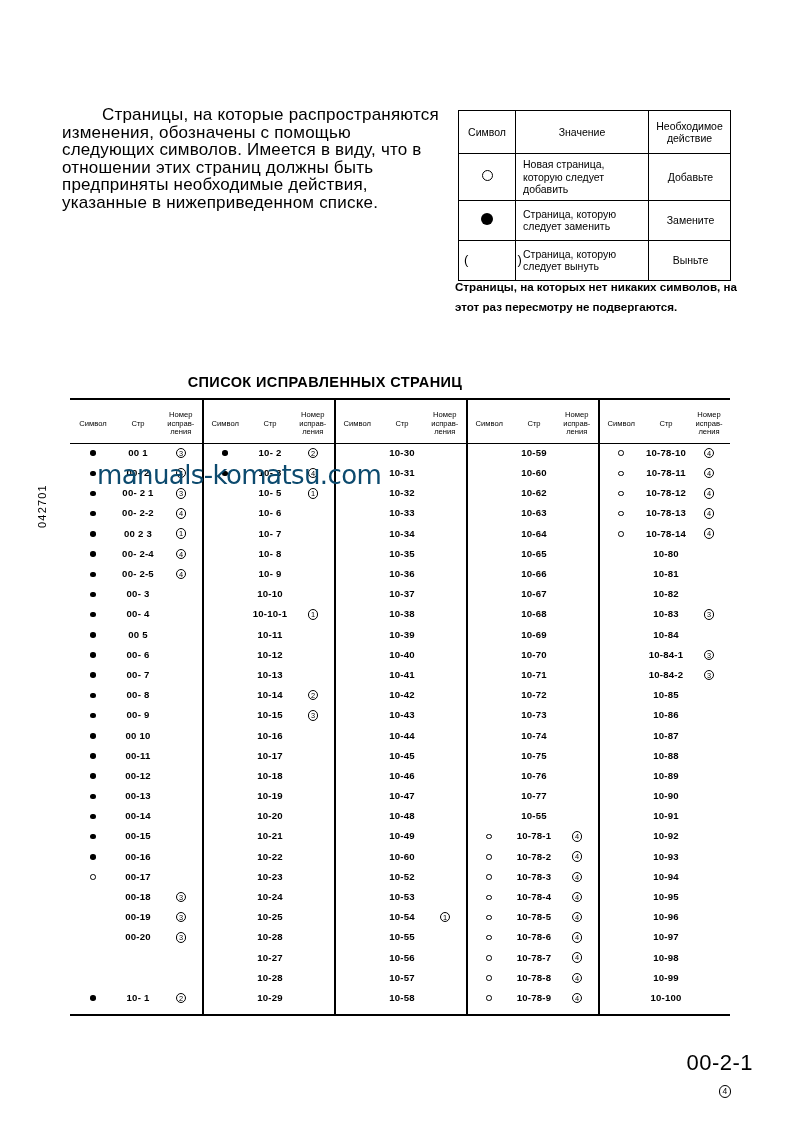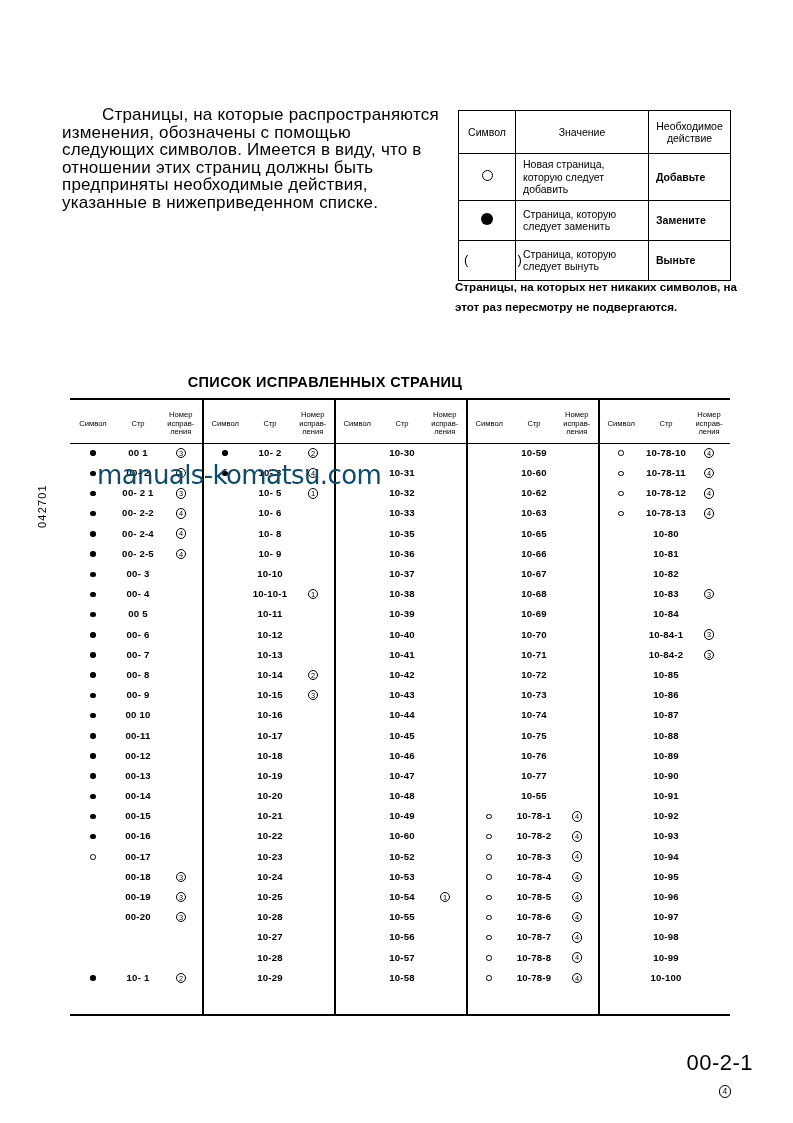--- a/index.html
+++ b/index.html
@@ -46,21 +46,21 @@
     padding: 4px 5px;
     vertical-align: middle;
   }
   #legend-table thead td { text-align: center; height: 34px; }
   .lg-col-sym  { width: 57px; }
   .lg-col-mean { width: 133px; }
   .lg-col-act  { width: 82px; }
   #legend-table tbody tr { height: 40px; margin-top: 26px; }
   #legend-table tbody td.sym-cell { text-align: center; }
   #legend-table tbody td.mean-cell { text-align: left; padding-left: 7px; }
-  #legend-table tbody td.act-cell  { text-align: left; padding-left: 7px; font-weight: bold; }
+  #legend-table tbody td.act-cell  { text-align: center; padding-left: 7px; }
 
   .sym-open {
     display: inline-block;
     width: 11px; height: 11px;
     border: 1.6px solid #000;
     border-radius: 50%;
     box-sizing: border-box;
   }
   .sym-filled {
     display: inline-block;
@@ -399,20 +399,37 @@
         <td class="cell-rev"></td>
         <td class="cell-sym"></td>
         <td class="cell-pg">10-63</td>
         <td class="cell-rev"></td>
         <td class="cell-sym"><span class="mini-open"></span></td>
         <td class="cell-pg">10-78-13</td>
         <td class="cell-rev"><span class="rev-circle">4</span></td>
       </tr>
       <tr>
         <td class="cell-sym"><span class="mini-filled"></span></td>
+        <td class="cell-pg">00  2 3</td>
+        <td class="cell-rev"><span class="rev-circle">1</span></td>
+        <td class="cell-sym"></td>
+        <td class="cell-pg">10- 7</td>
+        <td class="cell-rev"></td>
+        <td class="cell-sym"></td>
+        <td class="cell-pg">10-34</td>
+        <td class="cell-rev"></td>
+        <td class="cell-sym"></td>
+        <td class="cell-pg">10-64</td>
+        <td class="cell-rev"></td>
+        <td class="cell-sym"><span class="mini-open"></span></td>
+        <td class="cell-pg">10-78-14</td>
+        <td class="cell-rev"><span class="rev-circle">4</span></td>
+      </tr>
+      <tr>
+        <td class="cell-sym"><span class="mini-filled"></span></td>
         <td class="cell-pg">00- 2-4</td>
         <td class="cell-rev"><span class="rev-circle">4</span></td>
         <td class="cell-sym"></td>
         <td class="cell-pg">10- 8</td>
         <td class="cell-rev"></td>
         <td class="cell-sym"></td>
         <td class="cell-pg">10-35</td>
         <td class="cell-rev"></td>
         <td class="cell-sym"></td>
         <td class="cell-pg">10-65</td>

